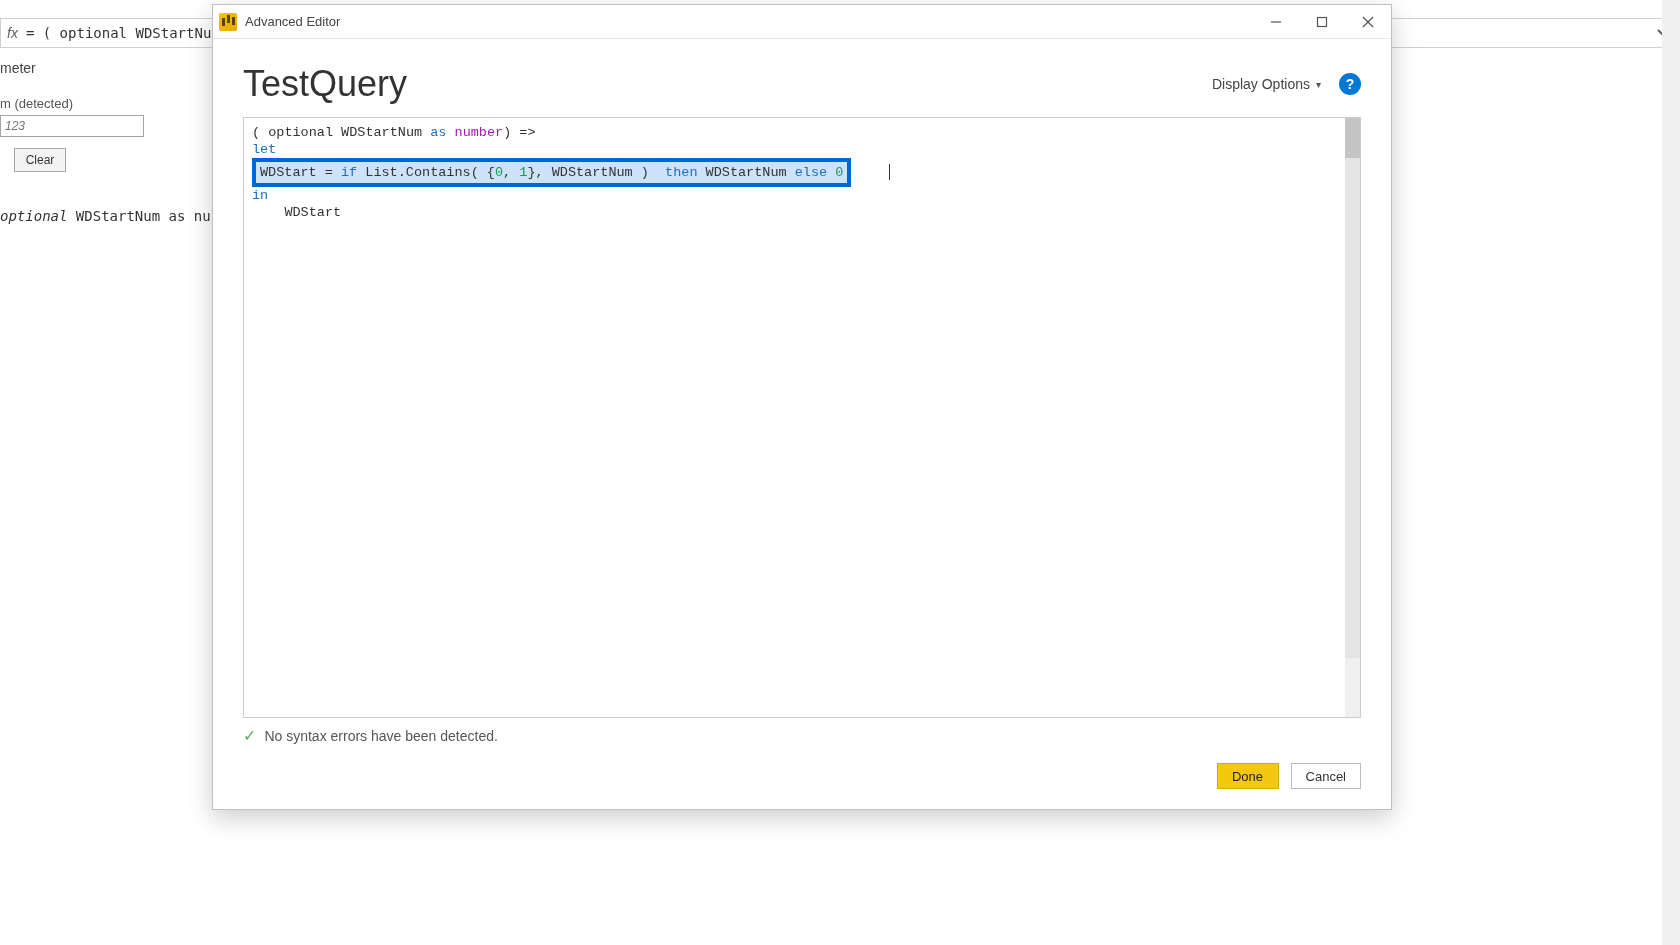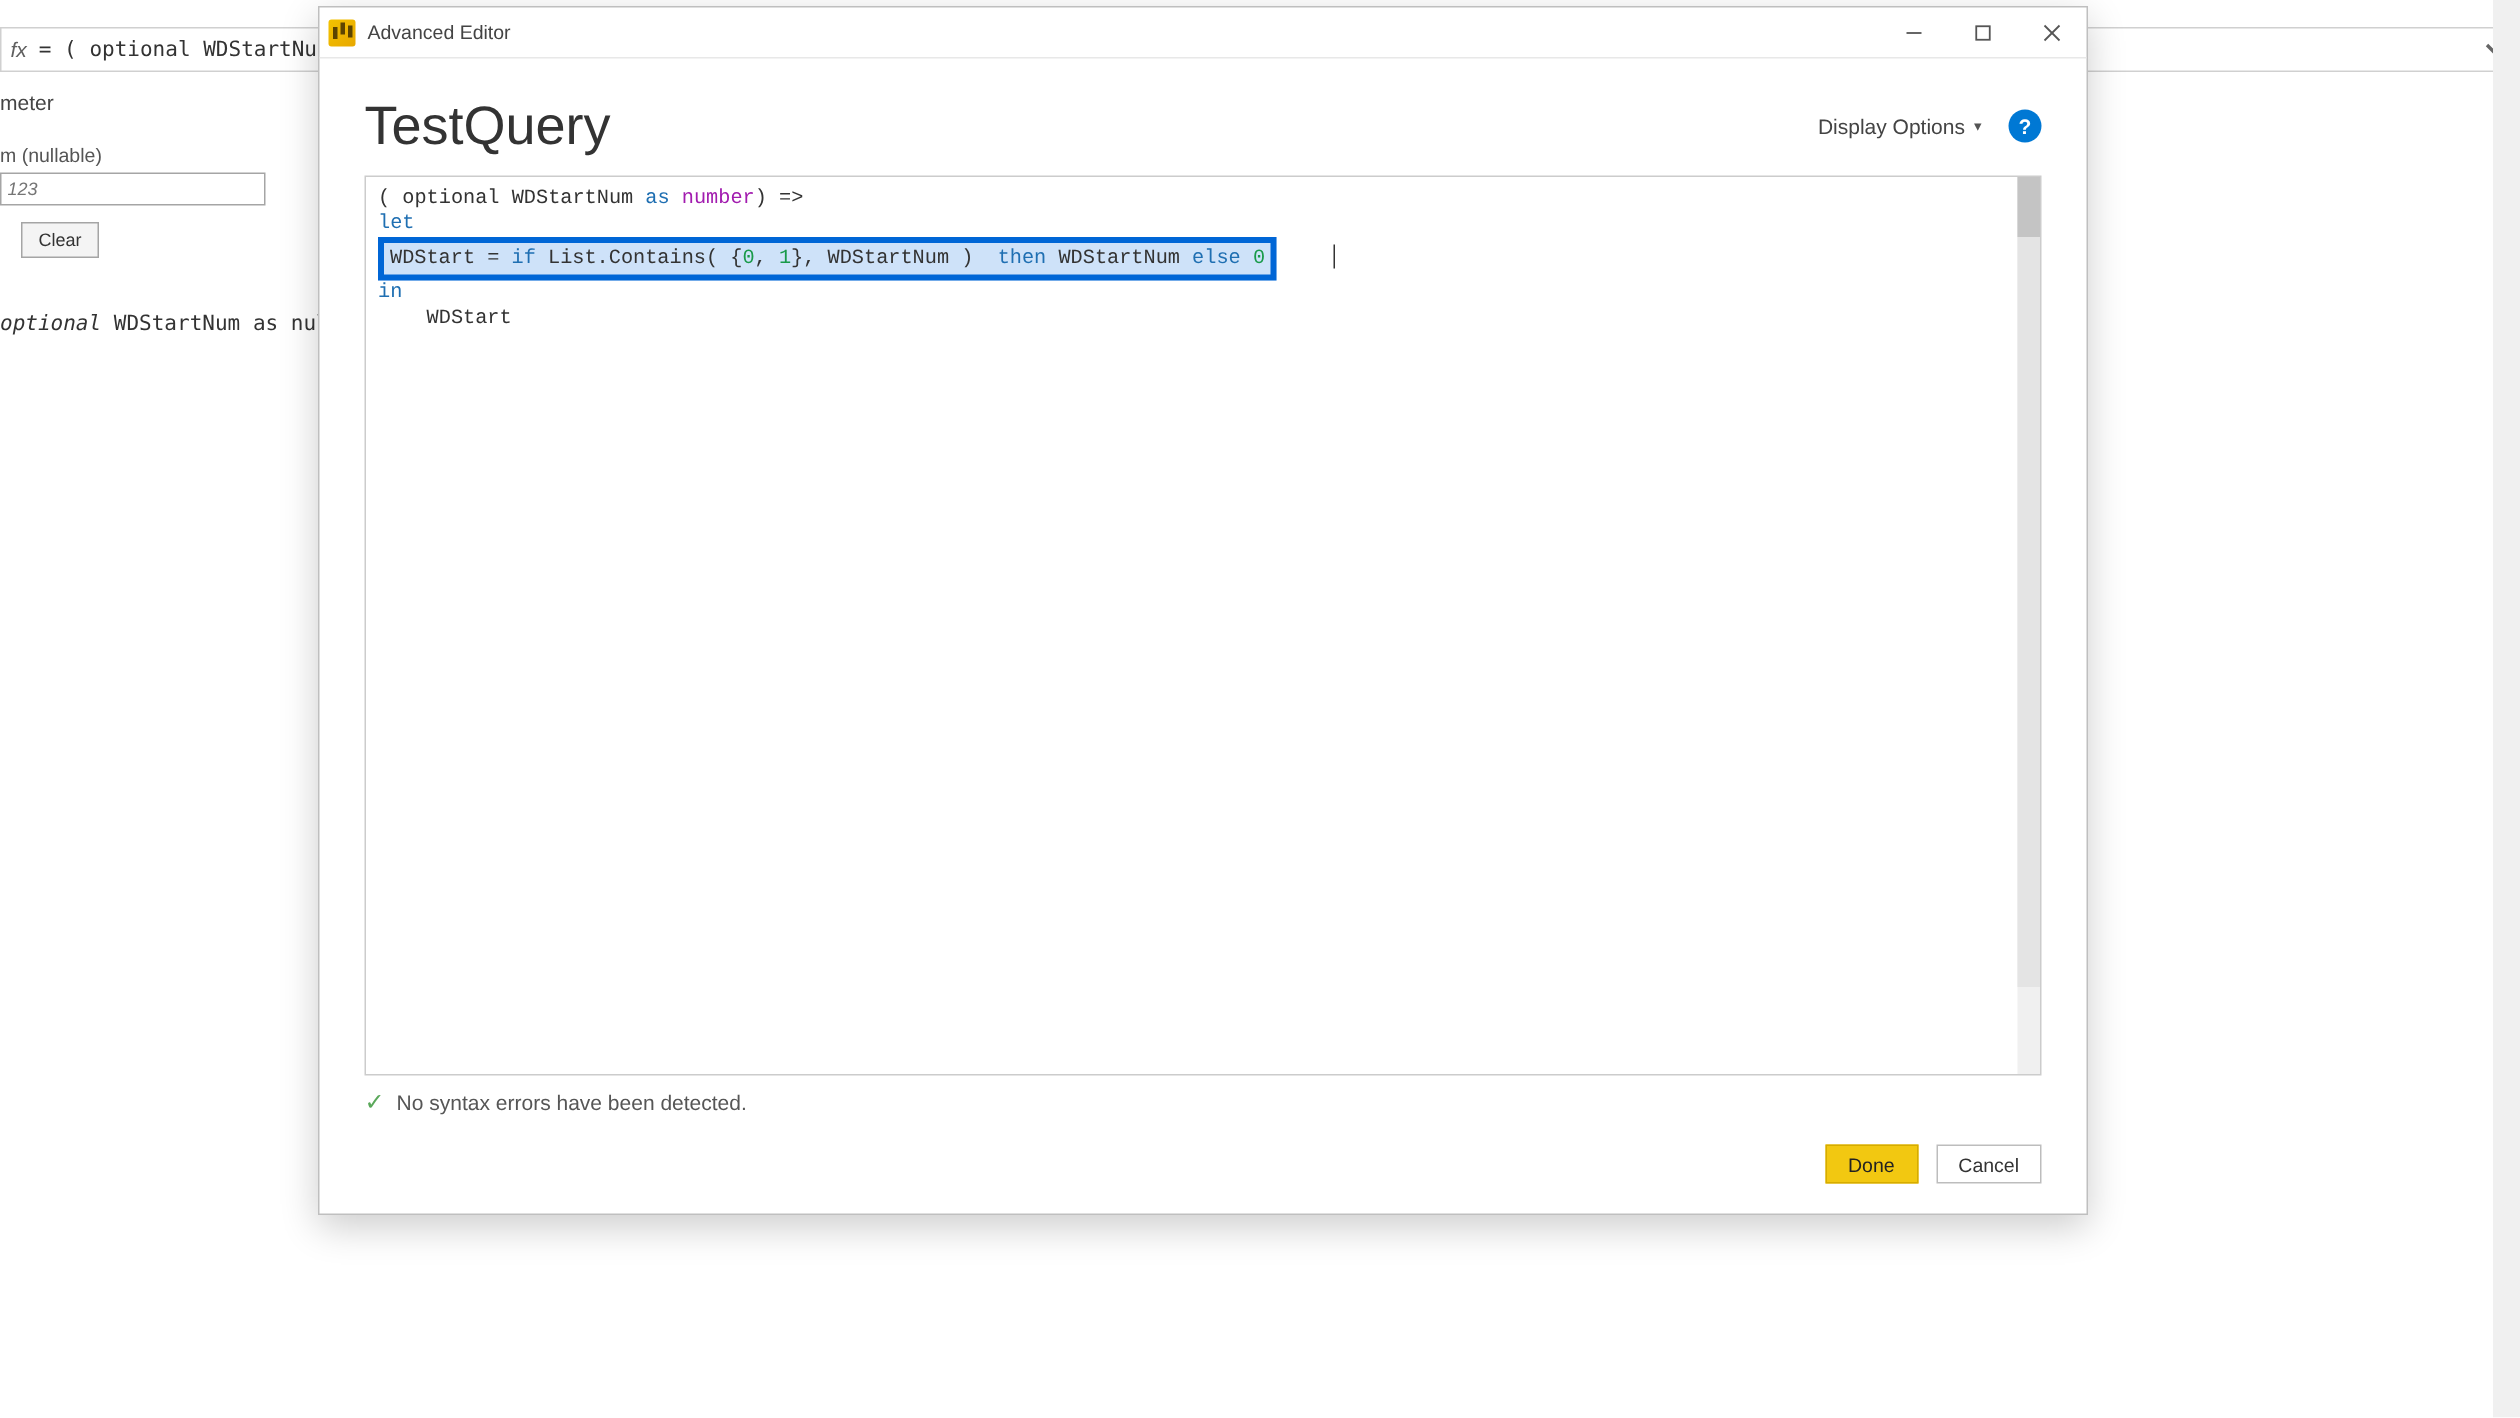--- a/index.html
+++ b/index.html
@@ -47,21 +47,21 @@
       position: absolute;
       top: 96px;
       left: 0;
       font-size: 13px;
       color: #555;
     }
     .bg-input {
       position: absolute;
       top: 115px;
       left: 0;
-      width: 177px;
+      width: 144px;
       height: 22px;
       border: 1px solid #a5a5a5;
       padding: 0 4px;
       font-size: 12px;
       color: #888;
       font-style: italic;
     }
     .bg-clear {
       position: absolute;
       top: 148px;
@@ -267,21 +267,21 @@
 <div class="bg-formula-bar">
   <span class="fx-label">fx</span>
   <span class="formula-text">= ( optional WDStartNum a</span>
   <div class="formula-dropdown">
     <svg viewBox="0 0 12 12">
         <path d="M2 4 L6 8 L10 4" fill="none" stroke="currentColor" stroke-width="1.5"></path>
       </svg>
   </div>
 </div>
 <div class="bg-panel-title">meter</div>
-<div class="bg-field-label">m (nullable)</div>
+<div class="bg-field-label">m (detected)</div>
 <input class="bg-input" placeholder="123" style="">
 <button class="bg-clear">Clear</button>
 <div class="bg-code">
   <span class="kw">optional </span><span>WDStartNum</span><span> as nullable n</span>
 </div>
 
 <div class="viewport-scroll"></div>
 
 <div class="modal">
   <div class="titlebar">

